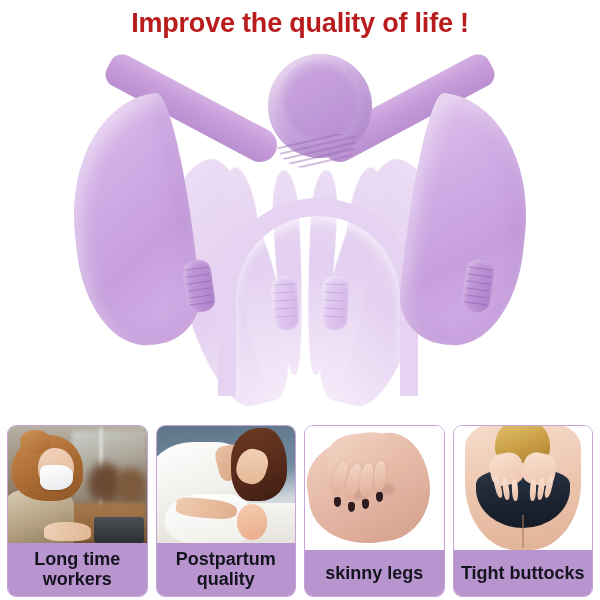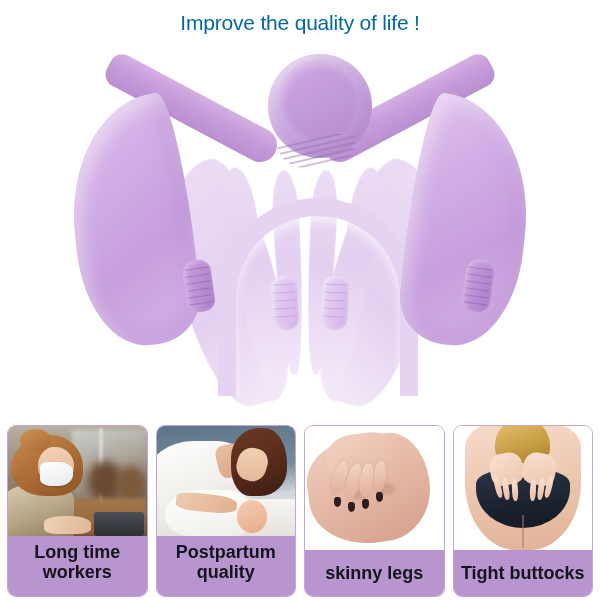--- a/index.html
+++ b/index.html
@@ -21,23 +21,23 @@
     top: 0;
     left: 0;
     width: 600px;
     height: 46px;
     display: flex;
     align-items: center;
     justify-content: center;
     z-index: 30;
   }
   .title-text {
-    font-size: 21px;
-    font-weight: normal;
-    color: #0369a1;
+    font-size: 27px;
+    font-weight: bold;
+    color: #b91c1c;
     letter-spacing: -0.2px;
     white-space: nowrap;
     font-family: "Liberation Sans", sans-serif;
   }
 
   
   .hero {
     position: absolute;
     top: 38px;
     left: 0;
@@ -269,21 +269,21 @@
     flex: 1 1 auto;
     overflow: hidden;
   }
   .card-caption {
     background: #b895cf;
     color: #14141e;
     text-align: center;
     font-size: 18px;
     font-weight: bold;
     line-height: 20px;
-    padding: 6px 2px 14px;
+    padding: 6px 2px 7px;
     font-family: "Liberation Sans", sans-serif;
   }
   .card-caption.one-line { padding: 13px 2px 13px; }
 
   
   .scene { position: absolute; inset: 0; }
 
   
   .c1-bg {
     position: absolute; inset: 0;

